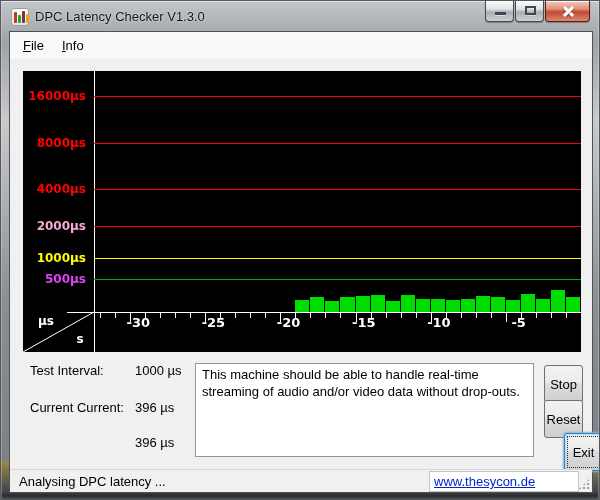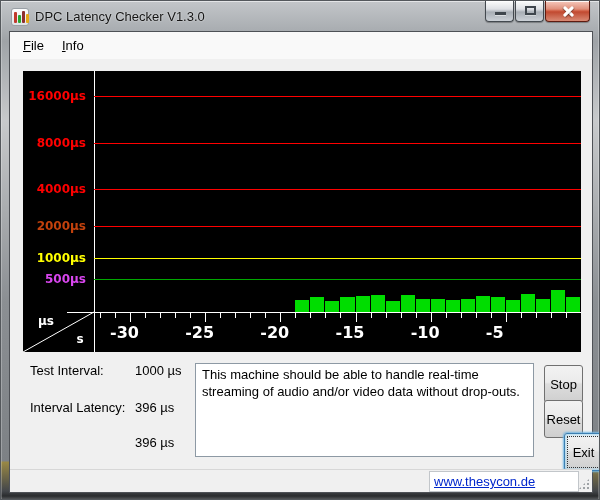--- a/index.html
+++ b/index.html
@@ -45,21 +45,21 @@
 
   
   .chart{position:absolute;left:13px;top:39px;width:558px;height:281px;background:#000;overflow:hidden;
     font-family:"DejaVu Sans",sans-serif;}
   .axis-v{position:absolute;left:71px;top:0;width:1px;height:281px;background:#fff;}
   .axis-h{position:absolute;left:44px;top:241px;width:514px;height:1px;background:#fff;}
   .gridline{position:absolute;height:1px;}
   .ylabel{position:absolute;left:0;width:63px;text-align:right;font-size:12px;font-weight:bold;line-height:16px;white-space:nowrap;}
   .tick{position:absolute;top:242px;width:1px;height:5px;background:#fff;}
   .tick.major{height:9px;}
-  .xlabel{position:absolute;top:252px;width:40px;text-align:left;color:#fff;font-size:16px;font-weight:bold;}
+  .xlabel{position:absolute;top:244px;width:40px;text-align:right;color:#fff;font-size:13px;font-weight:bold;}
   .bar{position:absolute;background:#00dd00;}
   .corner-us{position:absolute;left:8px;top:243px;width:30px;text-align:center;color:#fff;font-size:12px;font-weight:bold;}
   .corner-s{position:absolute;left:50px;top:261px;width:14px;text-align:center;color:#fff;font-size:12px;font-weight:bold;}
   .diag{position:absolute;left:0;top:0;}
 
   
   .stat-label{position:absolute;left:20px;font-size:13px;color:#000;}
   .stat-value{position:absolute;left:125px;font-size:13px;color:#000;}
 
   
@@ -124,21 +124,21 @@
       </svg>
       <div class="corner-us">µs</div>
       <div class="corner-s">s</div>
     <div class="gridline" style="top: 25px; left: 71px; width: 487px; background: rgb(255, 0, 0);"></div>
         <div class="ylabel" style="top: 17px; color: rgb(255, 0, 0);">16000µs</div>
         <div class="gridline" style="top: 72px; left: 71px; width: 487px; background: rgb(255, 0, 0);"></div>
         <div class="ylabel" style="top: 64px; color: rgb(255, 0, 0);">8000µs</div>
         <div class="gridline" style="top: 118px; left: 71px; width: 487px; background: rgb(255, 0, 0);"></div>
         <div class="ylabel" style="top: 110px; color: rgb(255, 0, 0);">4000µs</div>
         <div class="gridline" style="top: 155px; left: 71px; width: 487px; background: rgb(255, 0, 0);"></div>
-        <div class="ylabel" style="top: 147px; color: #c2410c;">2000µs</div>
+        <div class="ylabel" style="top: 147px; color: #f9a8d4;">2000µs</div>
         <div class="gridline" style="top: 187px; left: 71px; width: 487px; background: rgb(255, 255, 0);"></div>
         <div class="ylabel" style="top: 179px; color: rgb(255, 255, 0);">1000µs</div>
         <div class="gridline" style="top: 208px; left: 71px; width: 487px; background: rgb(0, 168, 0);"></div>
         <div class="ylabel" style="top: 200px; color: #d946ef;">500µs</div>
         <div class="tick" style="left: 76.9568px;"></div>
         <div class="tick" style="left: 91.9894px;"></div>
         <div class="tick major" style="left: 107.022px;"></div>
         <div class="tick" style="left: 122.055px;"></div>
         <div class="tick" style="left: 137.087px;"></div>
         <div class="tick" style="left: 152.12px;"></div>
@@ -190,33 +190,34 @@
         <div class="bar" style="left: 467.804px; width: 14.0326px; height: 15px; top: 226px; background: rgb(0, 221, 0);"></div>
         <div class="bar" style="left: 482.837px; width: 14.0326px; height: 12.5px; top: 228.5px; background: rgb(0, 221, 0);"></div>
         <div class="bar" style="left: 497.87px; width: 14.0326px; height: 18px; top: 223px; background: rgb(0, 221, 0);"></div>
         <div class="bar" style="left: 512.902px; width: 14.0326px; height: 13.5px; top: 227.5px; background: rgb(0, 221, 0);"></div>
         <div class="bar" style="left: 527.935px; width: 14.0326px; height: 22.5px; top: 218.5px; background: rgb(0, 221, 0);"></div>
         <div class="bar" style="left: 542.967px; width: 14.0326px; height: 15px; top: 226px; background: rgb(0, 221, 0);"></div>
       </div>
 
     <div class="stat-label" style="top:331px">Test Interval:</div>
     <div class="stat-value" style="top:331px">1000 µs</div>
-    <div class="stat-label" style="top:368px">Interval Latency:</div>
+    <div class="stat-label" style="top:368px">Current Current:</div>
     <div class="stat-value" style="top:368px">396 µs</div>
     <div class="stat-value" style="top:403px">396 µs</div>
 
     <div class="msgbox" style="top:331px;left:185px;">This machine should be able to handle real-time streaming of audio and/or video data without drop-outs.</div>
 
     <div class="btn" style="left:534px;top:333px;">Stop</div>
     <div class="btn" style="left:534px;top:368px;">Reset</div>
     <div class="btn focused" style="left:534px;top:401px;margin-left:20px;">
         <span class="focus-rect"></span>
         <span>Exit</span>
       </div>
 
     <div class="statusbar">
+      <div class="status-text">Analysing DPC latency ...</div>
       <div class="link-panel">
         <span class="link">www.thesycon.de</span>
       </div>
       <div class="grip"></div>
     </div>
   </div>
 </div>
 
 </body></html>

